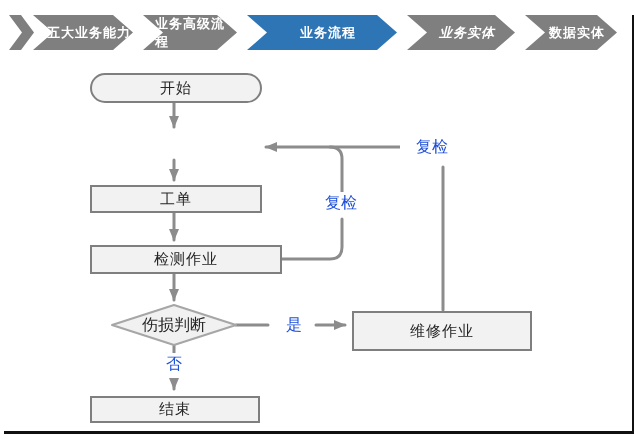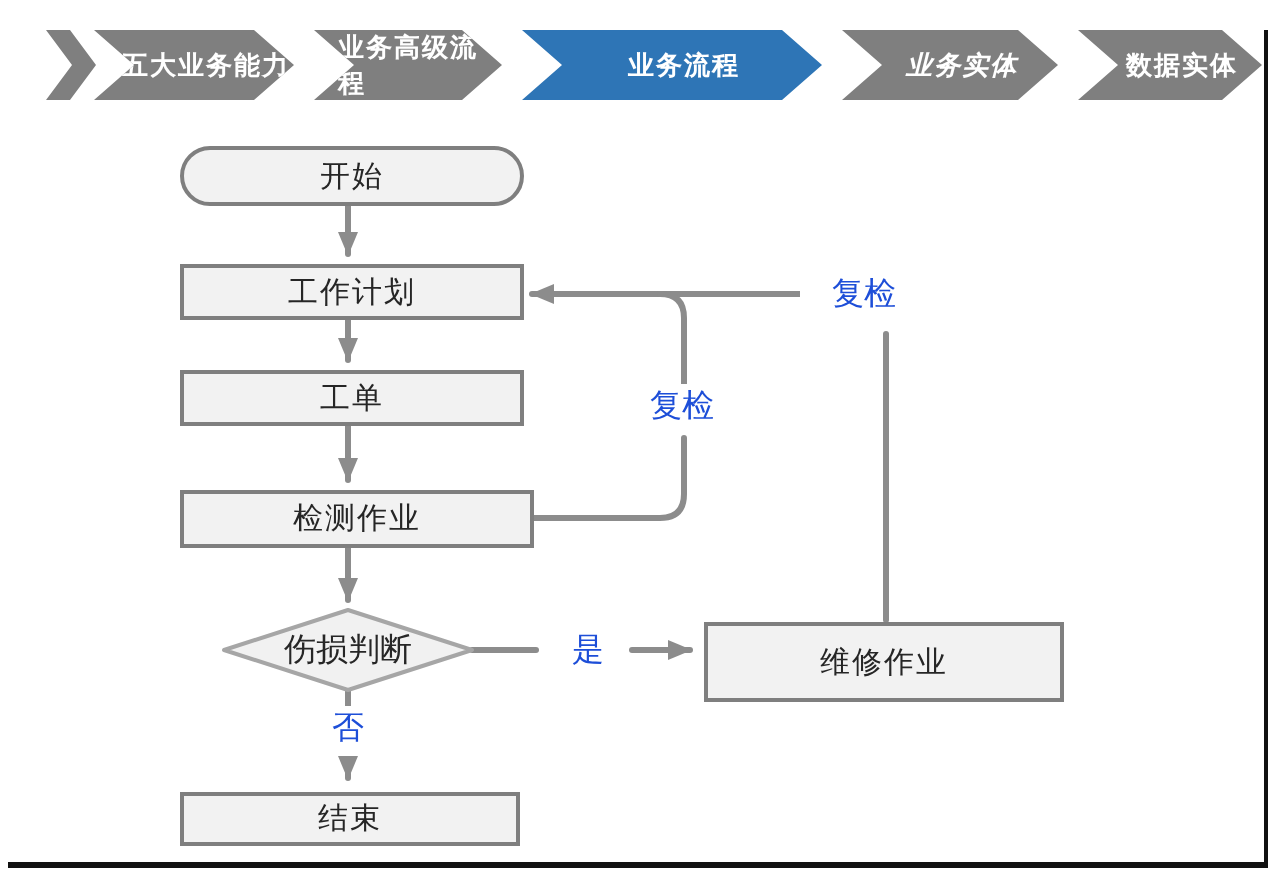--- a/index.html
+++ b/index.html
@@ -4,21 +4,21 @@
 <style>
   * { margin: 0; padding: 0; box-sizing: border-box; }
   html, body { width: 634px; height: 439px; background: #fff; }
   body {
     position: relative;
     font-family: "Liberation Sans", "DejaVu Sans", sans-serif;
     overflow: hidden;
   }
 
   
-  .nav { position: absolute; left: 14px; top: 15px; width: 610px; height: 35px; }
+  .nav { position: absolute; left: 0; top: 15px; width: 610px; height: 35px; }
   .chev {
     position: absolute; top: 0; height: 35px;
     background: #7f7f7f;
     display: flex; align-items: center; justify-content: center;
     padding-left: 12px;
     color: #ffffff; font-size: 13px; font-weight: bold; letter-spacing: 1px;
     clip-path: polygon(0 0, calc(100% - 20px) 0, 100% 50%, calc(100% - 20px) 100%, 0 100%, 20px 50%);
   }
   .chev.active { background: #2e75b6; }
   .chev-lead {
@@ -39,21 +39,21 @@
   .node {
     position: absolute;
     background: #f2f2f2;
     border: 2px solid #7f7f7f;
     display: flex; align-items: center; justify-content: center;
     font-size: 15px; color: #262626; letter-spacing: 1px;
   }
   .n-start   { left: 90px;  top: 73px;  width: 172px; height: 30px; border-radius: 15px; }
   .n-plan    { left: 90px;  top: 132px; width: 172px; height: 28px; }
   .n-order   { left: 90px;  top: 185px; width: 172px; height: 28px; }
-  .n-inspect { left: 90px;  top: 245px; width: 177px; height: 29px; font-family: Liberation Mono, monospace; }
+  .n-inspect { left: 90px;  top: 245px; width: 192px; height: 29px; font-family: Liberation Mono, monospace; }
   .n-end     { left: 90px;  top: 396px; width: 170px; height: 27px; }
   .n-repair  { left: 352px; top: 311px; width: 180px; height: 40px; }
 
   .diamond-label {
     position: absolute; left: 114px; top: 310px; width: 120px; height: 30px;
     display: flex; align-items: center; justify-content: center;
     font-size: 16px; color: #262626;
   }
 
   .edge-label {
@@ -120,23 +120,20 @@
       <path d="M262 259 L330 259 Q342 259 342 247 L342 219"></path>
       <path d="M342 192 L342 159 Q342 147 330 147"></path>
 
       <polygon points="112,325 174,305 236,325 174,345" fill="#f1f1f1" stroke="#a6a6a6" stroke-width="2"></polygon>
     </g>
   </svg>
 
   <div class="node n-start">
     <span>开始</span>
   </div>
-  <div class="node n-plan">
-    <span>工作计划</span>
-  </div>
   <div class="node n-order">
     <span>工单</span>
   </div>
   <div class="node n-inspect">
     <span>检测作业</span>
   </div>
   <div class="diamond-label">伤损判断</div>
   <div class="node n-end">
     <span>结束</span>
   </div>

